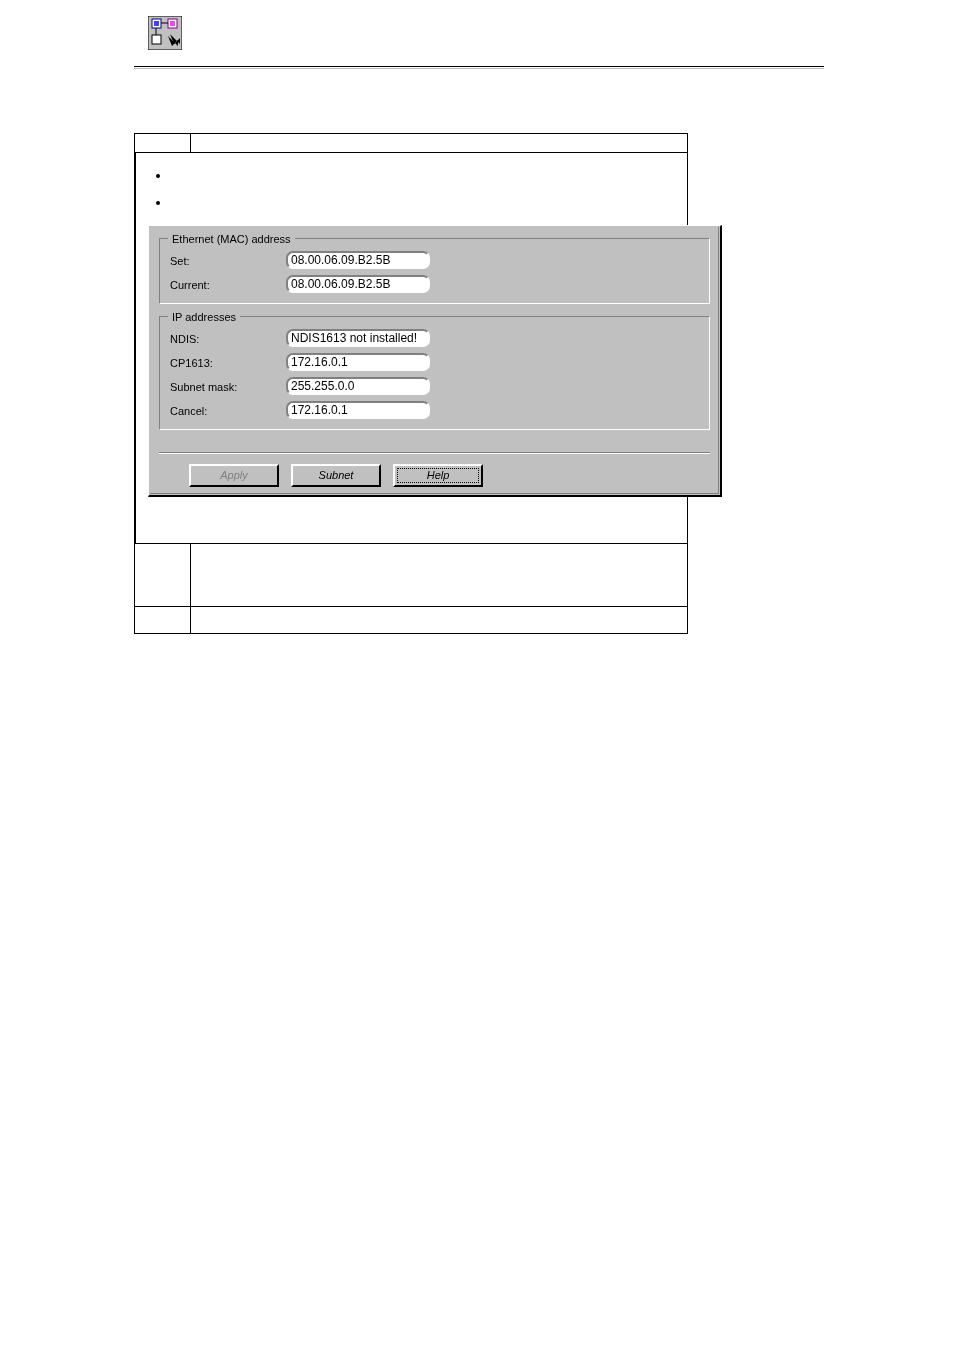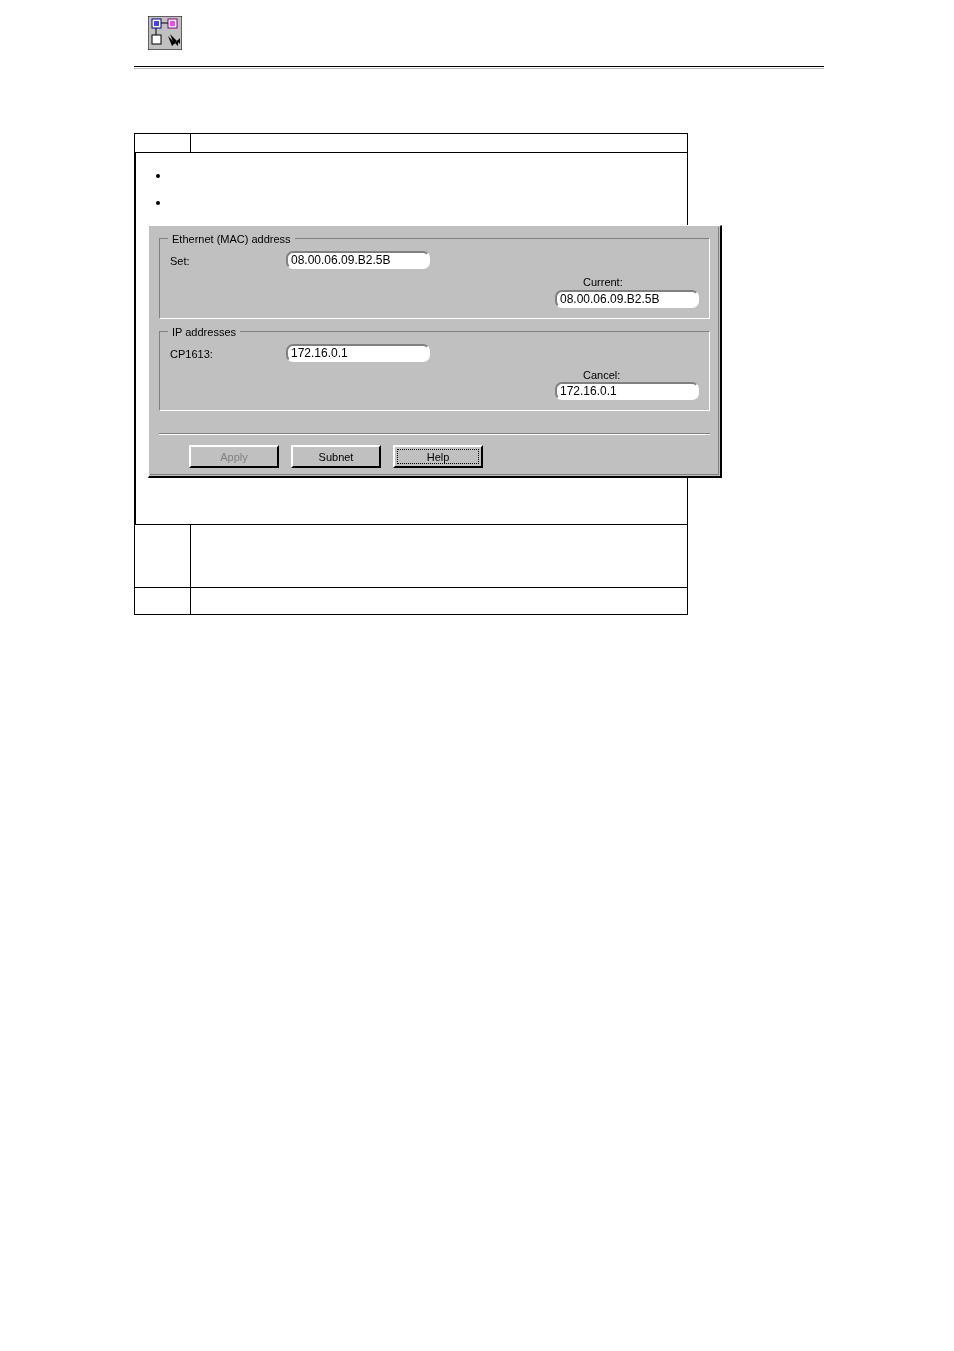--- a/index.html
+++ b/index.html
@@ -108,21 +108,21 @@
     left: 8px;
     background: #c0c0c0;
     padding: 0 4px;
     font-size: 11px;
   }
   .fld {
     display: flex;
     align-items: flex-end;
     margin-bottom: 6px;
   }
-  .fld:last-child { margin-bottom: 0; flex-direction: column; }
+  .fld:last-child { margin-bottom: 0; }
   .fld-label {
     width: 116px;
     font-size: 11px;
   }
   .fld-input {
     width: 144px;
     height: 18px;
     background: #fff;
     border-width: 2px;
     border-style: solid;
@@ -151,20 +151,21 @@
     background: #c0c0c0;
     border-width: 2px;
     border-style: solid;
     border-color: #fff #000 #000 #fff;
     font-size: 11px;
     font-family: inherit;
     cursor: pointer;
     color: #000;
     position: relative;
     padding:0;
+    font-style:italic;
   }
   .btn.disabled { color: #808080; }
   .btn.default::after {
     content: "";
     position: absolute;
     inset: 2px;
     border: 1px dotted #000;
     pointer-events: none;
   }
 </style>
@@ -214,22 +215,30 @@
             </div>
             <div class="fld">
               <div class="fld-label">Current:</div>
               <input class="fld-input" value="08.00.06.09.B2.5B" style="">
             </div>
           </div>
 
           <div class="grp">
             <div class="grp-title">IP addresses</div>
             <div class="fld">
+              <div class="fld-label">NDIS:</div>
+              <input class="fld-input" value="NDIS1613 not installed!" style="">
+            </div>
+            <div class="fld">
               <div class="fld-label">CP1613:</div>
               <input class="fld-input" value="172.16.0.1" style="">
+            </div>
+            <div class="fld">
+              <div class="fld-label">Subnet mask:</div>
+              <input class="fld-input" value="255.255.0.0" style="">
             </div>
             <div class="fld">
               <div class="fld-label">Cancel:</div>
               <input class="fld-input" value="172.16.0.1" style="">
             </div>
           </div>
 
           <div class="sep"></div>
 
           <div class="btn-row">

